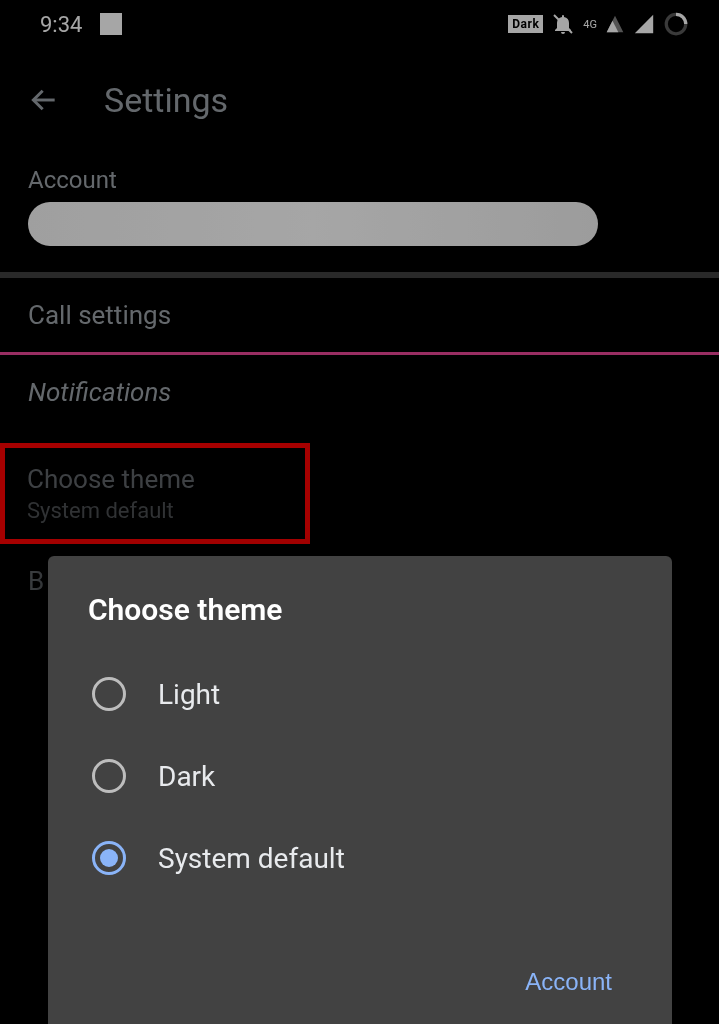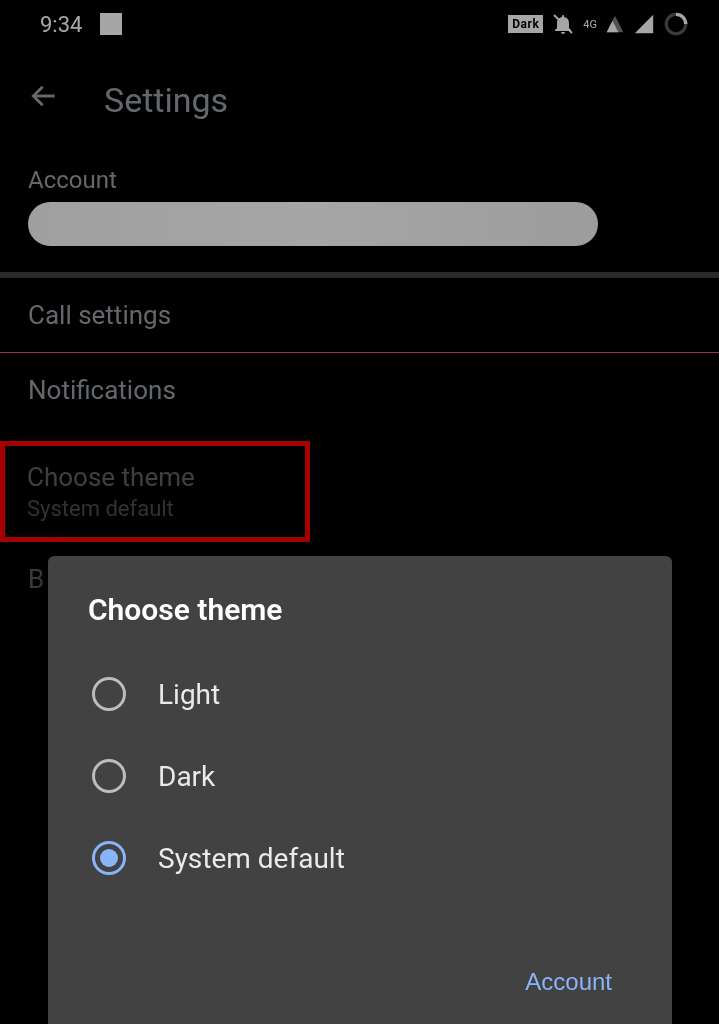--- a/index.html
+++ b/index.html
@@ -27,32 +27,32 @@
     .status-square { width: 22px; height: 22px; background: #fff; }
     .status-right { display: flex; align-items: center; gap: 8px; }
     .volte-badge {
       background: #fff; color: #000; font-size: 12px; font-weight: 700;
       padding: 2px 4px; letter-spacing: 0.5px;
     }
     .icon-svg { display: block; }
 
     
     .header {
-      display: flex; align-items: flex-start;
+      display: flex; align-items: flex-end;
       padding: 32px 28px 28px 28px;
       gap: 44px;
     }
     .back-btn { color: #9aa0a6; cursor: pointer; }
     .header-title { font-size: 34px; color: #9aa0a6; font-weight: 400; }
 
     
     .settings-list { }
     .setting-item {
       padding: 22px 28px;
-      border-bottom: 1px solid #ec4899;
+      border-bottom: 3px solid #ec4899;
     }
     .setting-primary { font-size: 26px; color: #9aa0a6; }
 
     
     .account-item { padding: 18px 28px 26px 28px; border-bottom: 6px solid #404040; }
     .account-label { font-size: 24px; color: #9aa0a6; }
     .redaction {
       margin-top: 8px;
       height: 44px;
       width: 570px;
@@ -164,21 +164,21 @@
 
   <div class="account-item">
     <div class="account-label">Account</div>
     <div class="redaction"></div>
   </div>
 
   <div class="setting-item">
     <div class="setting-primary">Call settings</div>
   </div>
 
-  <div class="setting-item" style="border-bottom:none;">
+  <div class="setting-item" style="border-bottom:none;font-style:italic;">
     <div class="setting-primary">Notifications</div>
   </div>
 
   <div class="choose-theme-box">
     <div class="choose-theme-title">Choose theme</div>
     <div class="choose-theme-sub">System default</div>
   </div>
 
   <div class="peek-row">B</div>
 </div>

